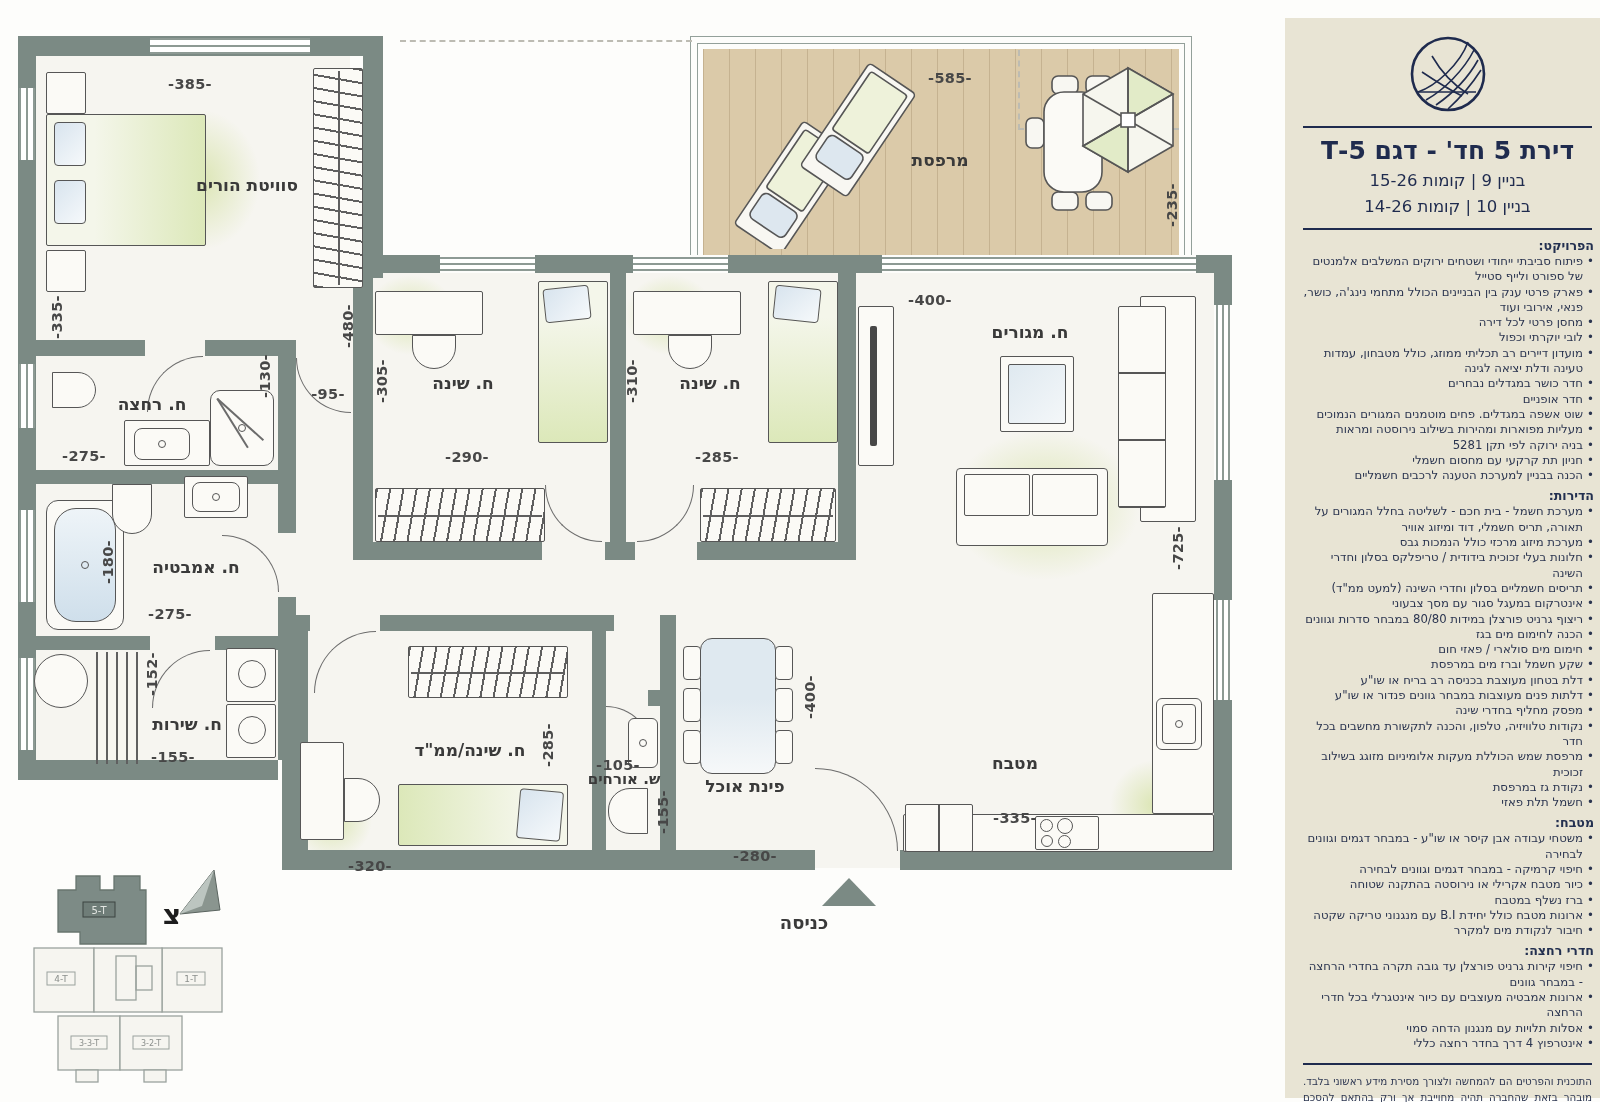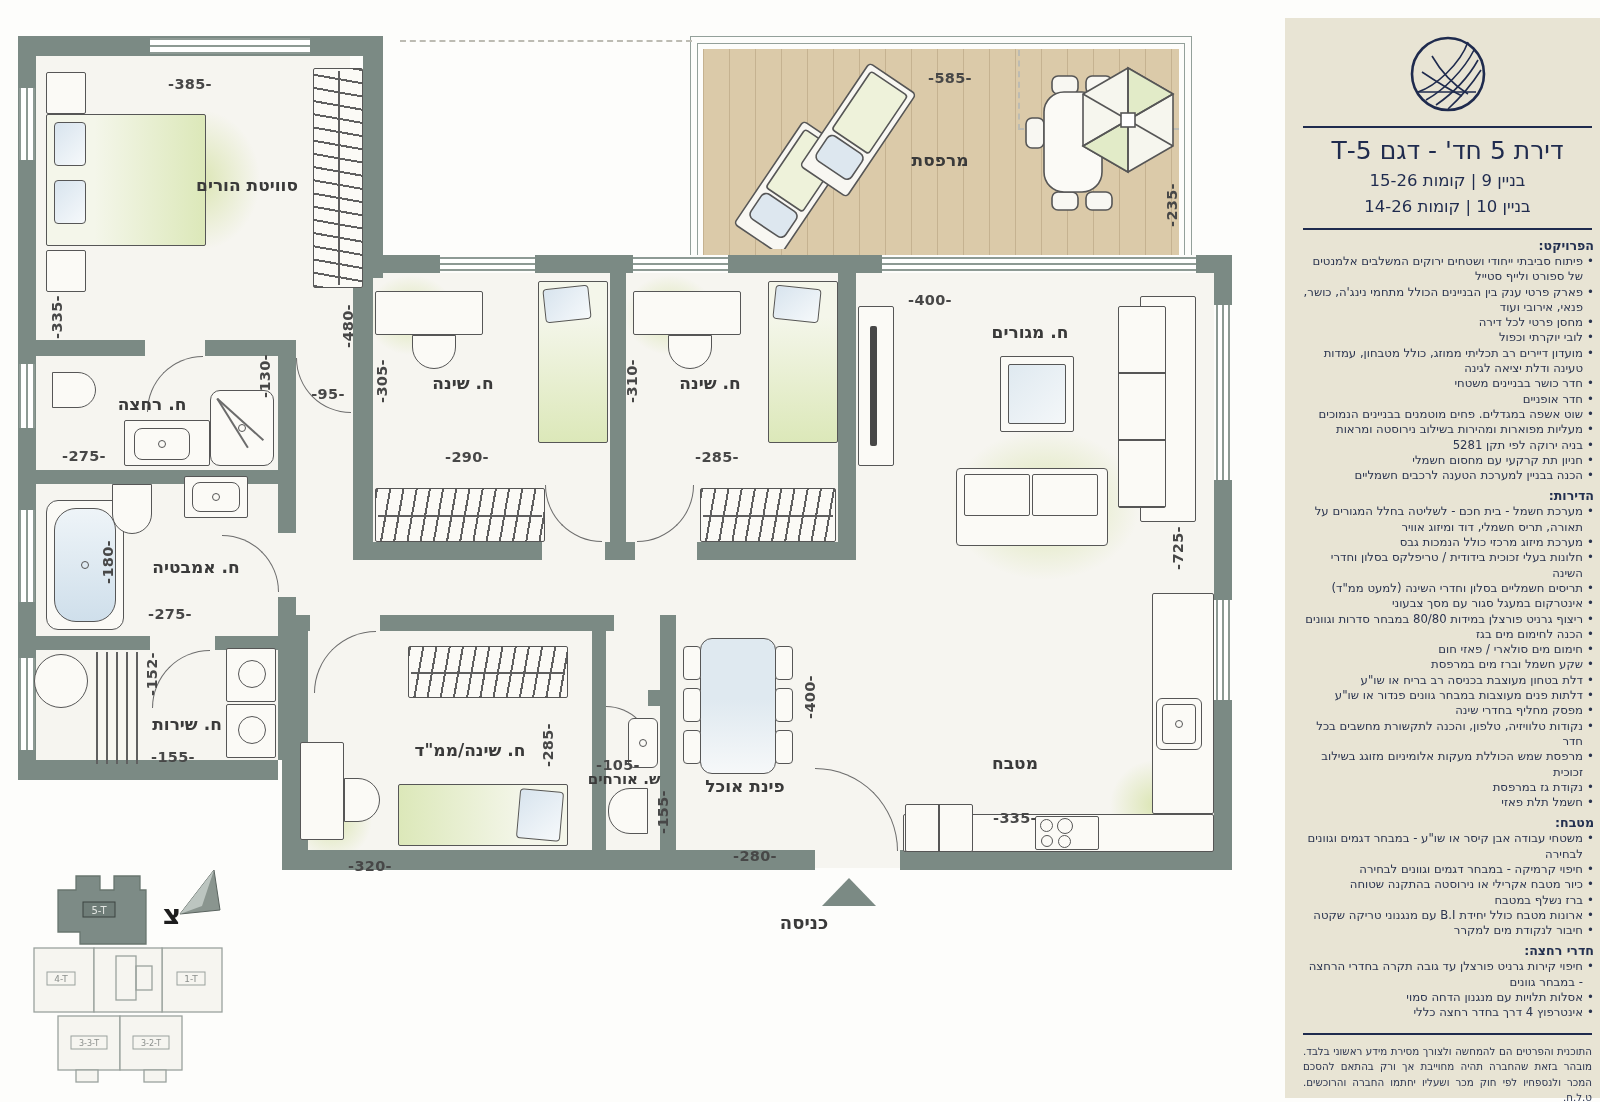--- a/index.html
+++ b/index.html
@@ -35,21 +35,21 @@
   .dashv{border-left:2px dashed #bcbbb2}
   .sline{position:absolute;height:1.5px;background:#6b6b6b;transform-origin:0 0}
   .bedv{background:linear-gradient(180deg,#f4f6ea 0 22%,#dce8b9)}
   .bedh{background:linear-gradient(90deg,#f4f6ea 0 30%,#dce8b9)}
   .bedh2{background:linear-gradient(270deg,#f4f6ea 0 25%,#dce8b9)}
   .blue{background:linear-gradient(180deg,#dfe9f0 0 45%,#f6f8f9)}
   
   #sidebar{position:absolute;left:1285px;top:18px;width:293px;height:1068px;background:#e8e4d4;direction:rtl;padding:12px 16px 0;color:#243252}
   .logo{text-align:center;margin:4px 0 6px}
   .rule{border:none;border-top:2px solid #1f2b4e;margin:8px 2px}
-  #sidebar h1{font-size:25px;margin:8px 0 3px;text-align:center;color:#1f2b4e;font-weight:normal}
+  #sidebar h1{font-size:25px;margin:8px 0 3px;text-align:center;color:#1f2b4e;font-weight:bold}
   .sub{font-size:16.5px;text-align:center;line-height:26px;color:#1f2b4e}
   #sidebar h2{font-size:12.6px;margin:5px 0 1px;color:#233050;font-weight:bold}
   #sidebar ul{list-style:none;margin:0;padding:0}
   #sidebar li{font-size:11.7px;line-height:15.3px;padding-right:11px;position:relative;color:#2b3550}
   #sidebar li::before{content:'•';position:absolute;right:0;top:0}
   .disclaimer{font-size:10.3px;line-height:1.5;text-align:justify;margin:9px 2px 0;color:#2b3550}
 </style>
 </head>
 <body>
 
@@ -335,23 +335,23 @@
     <hr class="rule">
 
     <div class="features">
       <h2>הפרויקט:</h2>
       <ul>
           <li>פיתוח סביבתי ייחודי ושטחים ירוקים המשלבים אלמנטים של ספורט ולייף סטייל</li>
           <li>פארק פרטי ענק בין הבניינים הכולל מתחמי נינג'ה, כושר, פנאי, אירובי ועוד</li>
           <li>מחסן פרטי לכל דירה</li>
           <li>לובי יוקרתי וכפול</li>
           <li>מועדון דיירים רב תכליתי ממוזג, כולל מטבחון, עמדות טעינה ודלת יציאה לגינה</li>
-          <li>חדר כושר בבניינים משטחי</li>
+          <li>חדר כושר במגדלים נבחרים</li>
           <li>חדר אופניים</li>
-          <li>שוט אשפה במגדלים. פחים מוטמנים בבניינים הנמוכים</li>
+          <li>שוט אשפה במגדלים. פחים מוטמנים המגורים הנמוכים</li>
           <li>מעליות מפוארות ומהירות בשילוב נירוסטה ומראות</li>
           <li>בניה ירוקה לפי תקן 5281</li>
           <li>חניון תת קרקעי עם מחסום חשמלי</li>
           <li>הכנה בבניין למערכת הטענה לרכבים חשמליים</li>
         </ul>
       <h2>הדירות:</h2>
       <ul>
           <li>מערכת חשמל - בית חכם - לשליטה בחלל המגורים על תאורה, תריס חשמלי, דוד ומיזוג אוויר</li>
           <li>מערכת מיזוג מרכזי כולל הנמכות גבס</li>
           <li>חלונות בעלי זכוכית בידודית / טריפלקס בסלון וחדרי השינה</li>
@@ -374,20 +374,21 @@
           <li>משטחי עבודה אבן קיסר או שו"ע - במבחר דגמים וגוונים לבחירה</li>
           <li>חיפוי קרמיקה - במבחר דגמים וגוונים לבחירה</li>
           <li>כיור מטבח אקרילי או נירוסטה בהתקנה שטוחה</li>
           <li>ברז נשלף במטבח</li>
           <li>ארונות מטבח כולל יחידת B.I עם מנגנוני טריקה שקטה</li>
           <li>חיבור לנקודת מים למקרר</li>
         </ul>
       <h2>חדרי רחצה:</h2>
       <ul>
           <li>חיפוי קירות גרניט פורצלן עד גובה תקרה בחדרי הרחצה - במבחר גוונים</li>
+          <li>ארונות אמבטיה מעוצבים עם כיור אינטגרלי בכל חדרי הרחצה</li>
           <li>אסלות תלויות עם מנגנון הדחה סמוי</li>
           <li>אינטרפוץ 4 דרך בחדר רחצה כללי</li>
         </ul>
     </div>
 
     <hr class="rule" style="margin-top:12px">
     <p class="disclaimer">התוכנית והפרטים הם להמחשה ולצורך מסירת מידע ראשוני בלבד. מובהר בזאת שהחברה תהיה מחוייבת אך ורק בהתאם להסכם המכר ולנספחיו לפי חוק מכר ושעליו יחתמו החברה והרוכשים. ט.ל.ח.</p>
   </aside>
 
 </div>

